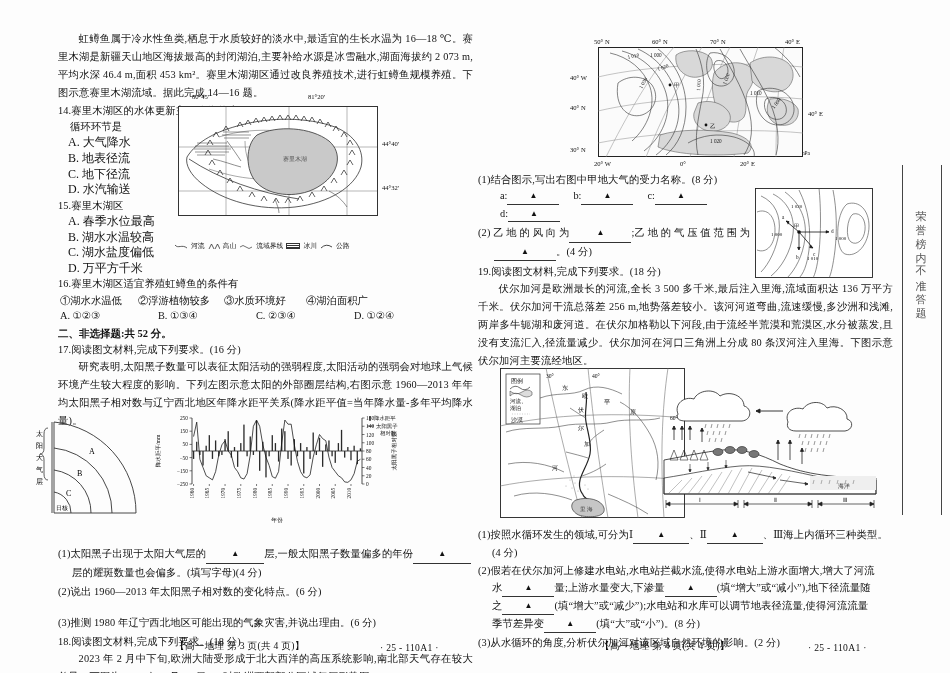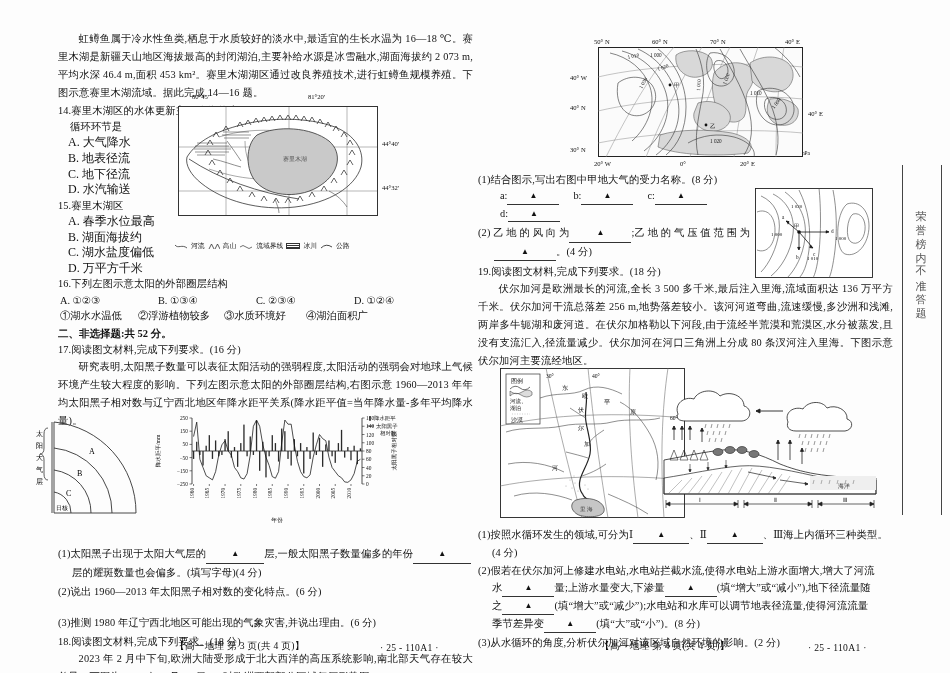--- a/index.html
+++ b/index.html
@@ -192,36 +192,36 @@
       <p class="qline"><span>14.</span><span>赛里木湖区的水体更新主要依靠的水</span></p>
       <p class="qline" style="padding-left:12px">循环环节是</p>
       <p class="opt">A. 大气降水</p>
       <p class="opt">B. 地表径流</p>
       <p class="opt">C. 地下径流</p>
       <p class="opt">D. 水汽输送</p>
     </div>
 
     <p class="qline"><span>15.</span><span>赛里木湖区</span></p>
     <p class="opt">A. 春季水位最高</p>
-    <p class="opt">B. 湖面海拔约</p>
+    <p class="opt">B. 湖水水温较高</p>
     <p class="opt">C. 湖水盐度偏低</p>
     <p class="opt">D. 万平方千米</p>
 
-    <p class="qline"><span>16.</span><span>下列左图示意太阳的外部圈层结构</span></p>
+    <p class="qline"><span>16.</span><span>赛里木湖区适宜养殖虹鳟鱼的条件有</span></p>
+    <div class="opt-row" style="padding-left:2px">
+      <span style="width:78px">①湖水水温低</span>
+      <span style="width:86px">②浮游植物较多</span>
+      <span style="width:82px">③水质环境好</span>
+      <span>④湖泊面积广</span>
+    </div>
     <div class="opt-row" style="padding-left:2px">
       <span style="width:98px">A. ①②③</span>
       <span style="width:98px">B. ①③④</span>
       <span style="width:98px">C. ②③④</span>
       <span>D. ①②④</span>
-    </div>
-    <div class="opt-row" style="padding-left:2px">
-      <span style="width:78px">①湖水水温低</span>
-      <span style="width:86px">②浮游植物较多</span>
-      <span style="width:82px">③水质环境好</span>
-      <span>④湖泊面积广</span>
     </div>
 
     <p class="sect-title">二、非选择题:共 52 分。</p>
 
     <p class="qline"><span>17.</span><span>阅读图文材料,完成下列要求。(16 分)</span></p>
     <p class="para indent">研究表明,太阳黑子数量可以表征太阳活动的强弱程度,太阳活动的强弱会对地球上气候环境产生较大程度的影响。下列左图示意太阳的外部圈层结构,右图示意 1960—2013 年年均太阳黑子相对数与辽宁西北地区年降水距平关系(降水距平值=当年降水量-多年平均降水量)。</p>
 
     <div style="height:115px"></div>
 
     <p class="qline">

